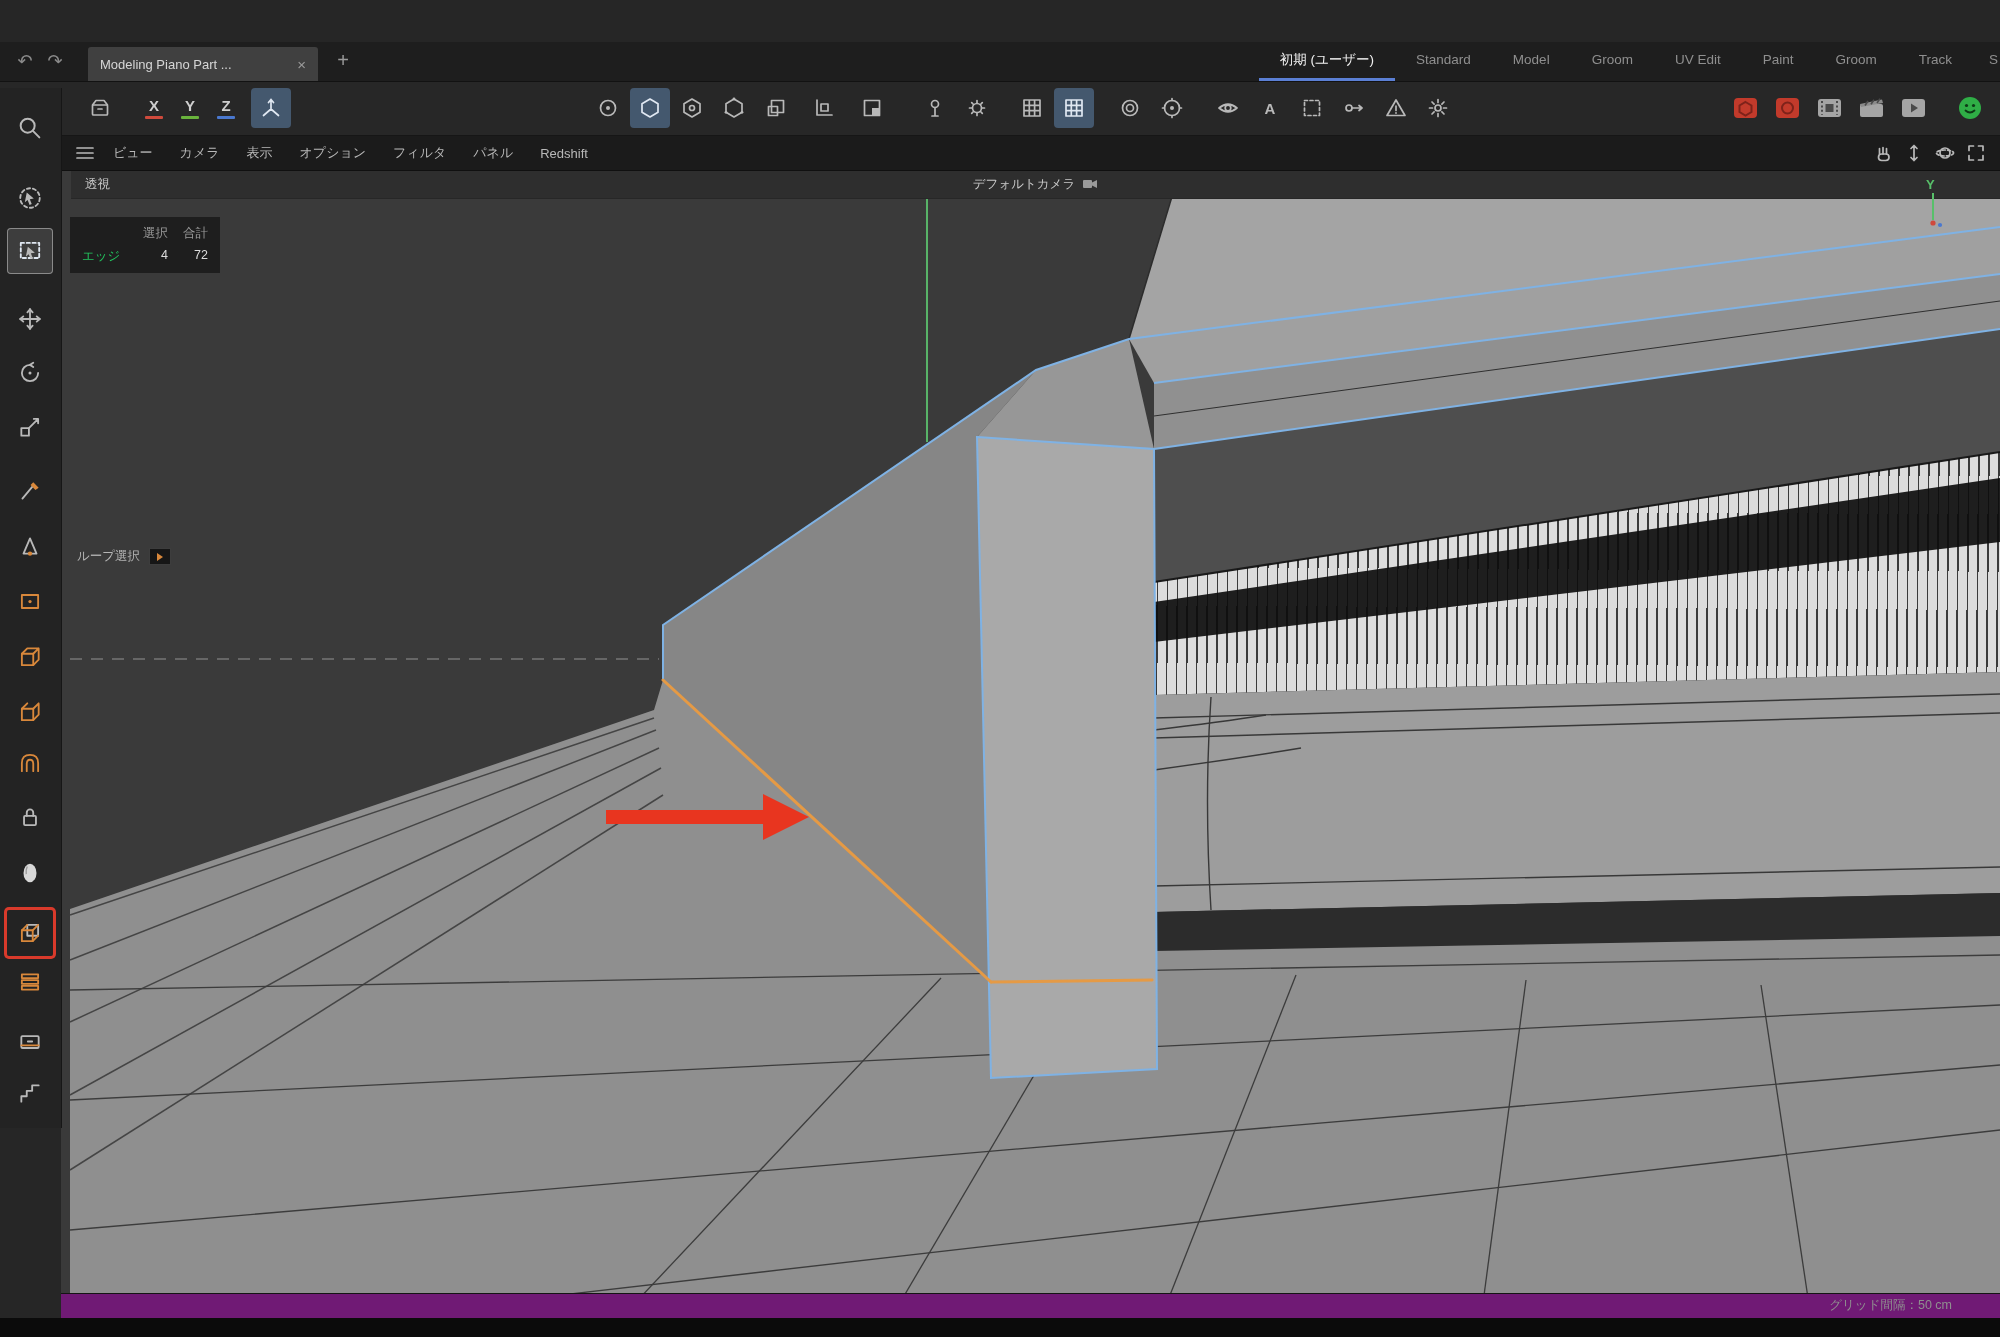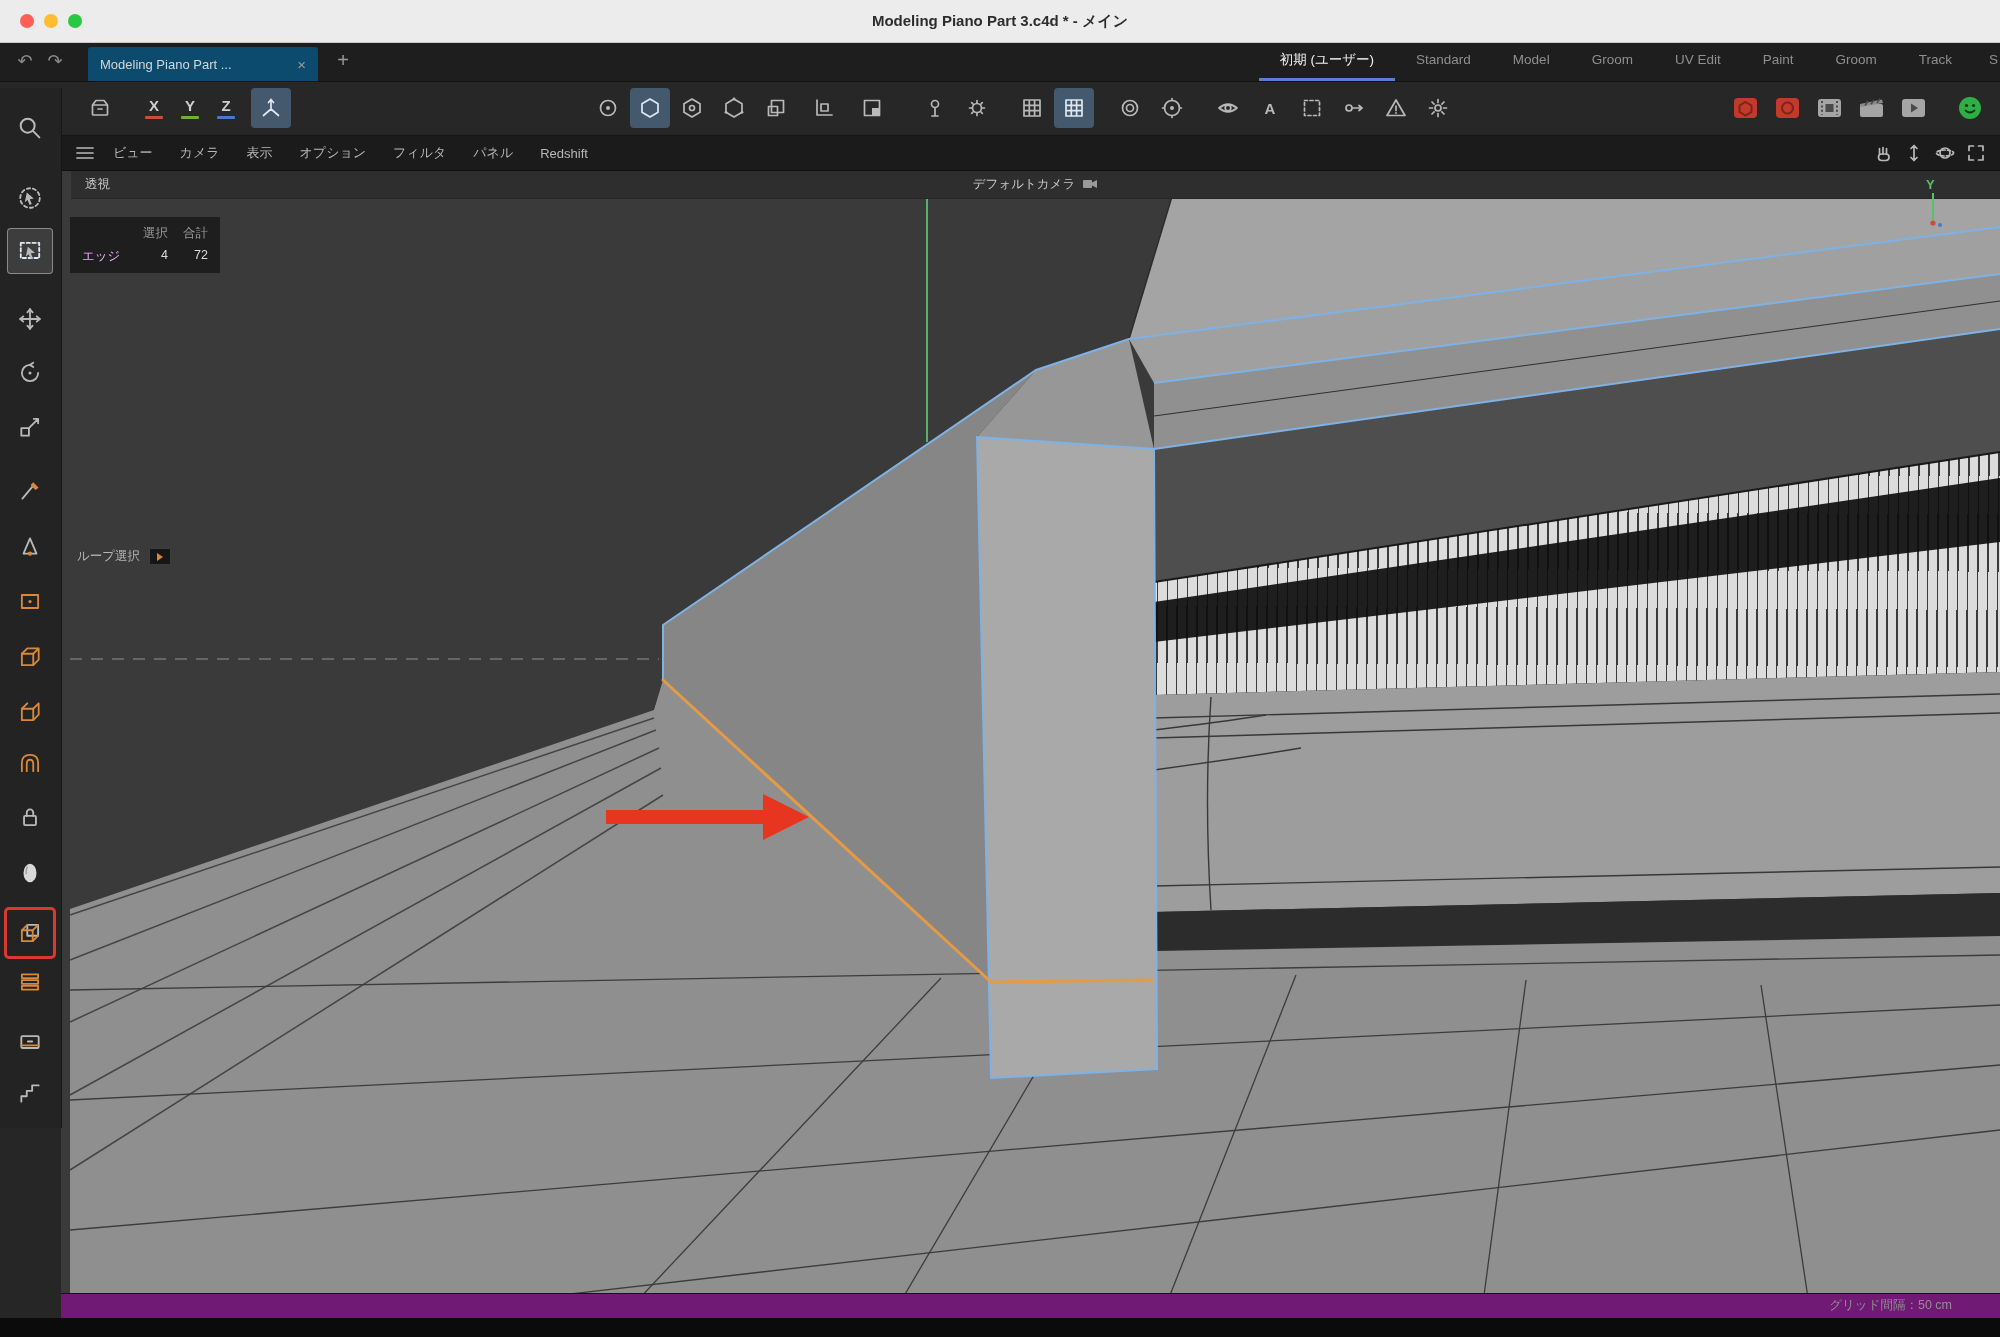--- a/index.html
+++ b/index.html
@@ -10,21 +10,21 @@
   .titlebar { position:absolute; top:0; left:0; right:0; height:42px; background:#ececec; border-bottom:1px solid #c9c9c9; z-index:30; }
   .traffic { position:absolute; left:20px; top:14px; display:flex; gap:10px; }
   .light { width:14px; height:14px; border-radius:50%; }
   .light.red{background:#ff5f57}.light.yellow{background:#febc2e}.light.green{background:#28c840}
   .win-title { position:absolute; left:0; right:0; top:0; line-height:42px; text-align:center;
                font-size:15px; font-weight:700; color:#2d2d2d; }
 
   
   .tabrow { position:absolute; top:42px; left:0; right:0; height:39px; background:#1e1e1e; border-bottom:1px solid #121212; z-index:29; }
   .histbtn { position:absolute; top:0; width:30px; height:39px; text-align:center; line-height:39px; color:#8a8a8a; font-size:18px; }
-  .doctab { position:absolute; left:88px; top:5px; height:34px; width:230px; background:#0c4a6e; border-radius:3px 3px 0 0;
+  .doctab { position:absolute; left:88px; top:5px; height:34px; width:230px; background:#404040; border-radius:3px 3px 0 0;
             display:flex; align-items:center; padding:0 12px; box-sizing:border-box; }
   .doctab-label { color:#d6d6d6; font-size:13px; white-space:nowrap; overflow:hidden; }
   .doctab-close { margin-left:auto; color:#9a9a9a; font-size:15px; padding-left:10px; }
   .addtab { position:absolute; left:328px; top:0; width:30px; height:39px; text-align:center; line-height:37px; color:#9a9a9a; font-size:20px; }
   .layouts { position:absolute; right:0; top:0; height:39px; display:flex;align-items:flex-end; }
   .ltab { padding:0 21px; line-height:36px; font-size:13.5px; color:#8f8f8f; border-bottom:3px solid transparent; white-space:nowrap; }
   .ltab.active { color:#f0f0f0; border-bottom-color:#5b7fd4; }
   .ltab.partial { padding:0 2px 0 16px; }
 
   
@@ -63,45 +63,37 @@
   .keys-hatch { position:absolute; left:0; top:0; width:1939px; height:1148px; pointer-events:none;
     clip-path:polygon(1093px 412px, 1939px 282px, 1939px 502px, 1093px 525px);
     background:repeating-linear-gradient(90.6deg, rgba(12,12,12,.78) 0 1.6px, rgba(0,0,0,0) 1.6px 10px); }
   .vp-header { position:absolute; top:0; left:10px; right:0; height:28px; background:#2e2e2e; border-bottom:1px solid #272727; }
   .proj-label { position:absolute; left:14px; top:0; line-height:28px; font-size:12.5px; color:#c9c9c9; }
   .cam-label { position:absolute; left:0; right:0; top:0; height:28px; display:flex; align-items:center; justify-content:center; gap:7px;
                font-size:12.5px; color:#c9c9c9; }
   .sel-hud { position:absolute; left:9px; top:47px; background:rgba(24,24,24,.82); padding:8px 12px;
              display:grid; grid-template-columns:52px 34px 40px; row-gap:6px; font-size:12.5px; }
   .sel-hud .h { color:#9a9a9a; text-align:right; }
-  .sel-hud .rl { color:#f0abfc; }
+  .sel-hud .rl { color:#22c55e; }
   .sel-hud .v { color:#dcdcdc; text-align:right; }
   .loop-hint { position:absolute; left:16px; top:378px; display:flex; align-items:center; gap:9px; font-size:12.5px; color:#b5b5b5; }
   .loop-icon { width:20px; height:15px; background:#161616; border:1px solid #3d3d3d; display:flex; align-items:center; justify-content:center; }
   .loop-icon .tri { width:0; height:0; border-left:6px solid #d9883b; border-top:4px solid transparent; border-bottom:4px solid transparent; }
   .axis-gizmo { position:absolute; right:44px; top:6px; }
   .axis-gizmo .ylab { fill:#58c06a; font-size:13px; font-weight:700; font-family:"Liberation Sans",sans-serif; }
   .vp-bottom { position:absolute; left:0; right:0; bottom:0; height:24px; background:#701a75; border-top:1px solid #141414; }
   .grid-label { position:absolute; right:48px; top:0; line-height:23px; font-size:12.5px; color:#8f8f8f; }
 
   .window-bottom { position:absolute; left:0; right:0; bottom:0; height:19px; background:#0b0b0b; }
 </style>
 </head>
 <body>
 
 <div class="window">
 
-  <div class="titlebar">
-    <div class="traffic">
-      <span class="light red"></span>
-      <span class="light yellow"></span>
-      <span class="light green"></span>
-    </div>
-    <div class="win-title">Modeling Piano Part 3.c4d * - メイン</div>
-  </div>
 
   <div class="tabrow">
     <div class="histbtn" style="left:10px"><span>↶</span></div>
     <div class="histbtn" style="left:40px"><span>↷</span></div>
     <div class="doctab">
       <span class="doctab-label">Modeling Piano Part ...</span>
       <span class="doctab-close">×</span>
     </div>
     <div class="addtab"><span>+</span></div>
     <div class="layouts">

